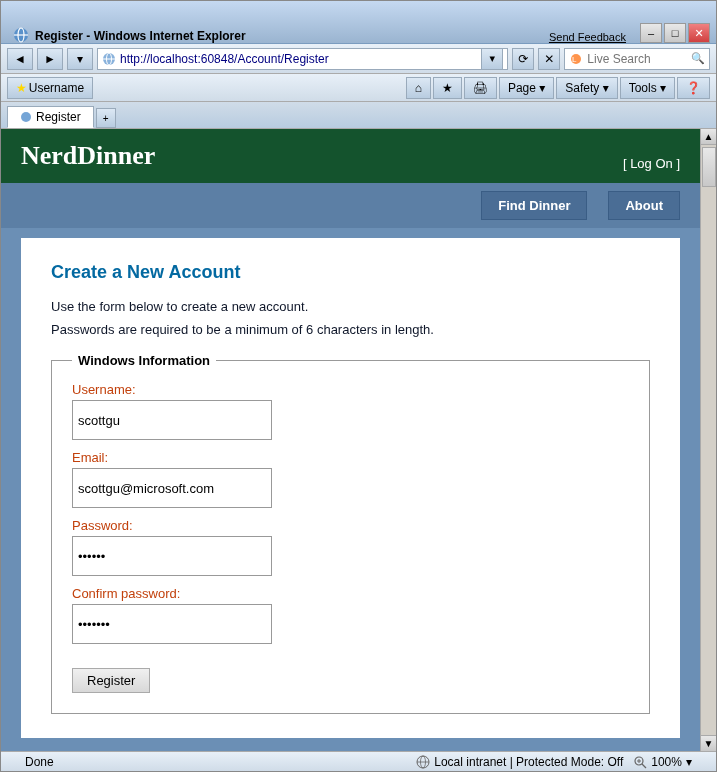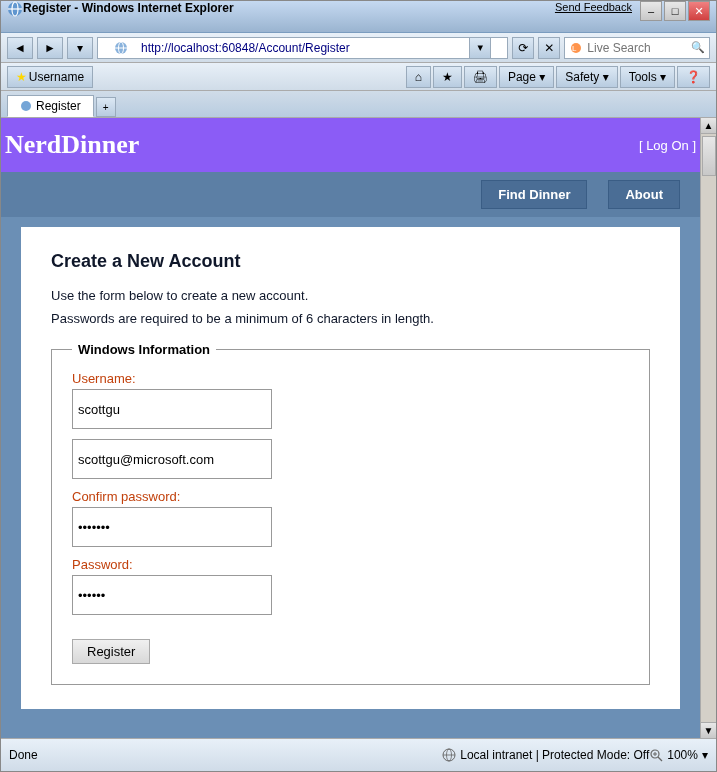--- a/index.html
+++ b/index.html
@@ -3,24 +3,25 @@
   <meta charset="utf-8">
   <style>
     * { margin: 0; padding: 0; box-sizing: border-box; }
     body { font-family: Arial, sans-serif; font-size: 13px; background: #c0c0c0; width: 717px; height: 772px; overflow: hidden; }
 
     
     .window { width: 717px; height: 772px; display: flex; flex-direction: column; border: 1px solid #888; }
 
     .title-bar {
       background: linear-gradient(to bottom, #c5d9f1, #9ab4d0);
-      height: 32px;
-      display: flex;
-      align-items: flex-start;
+      height: 43px;
+      display: flex;
+      align-items: flex-end;
       padding: 0 6px;
+      gap: 6px;
       border-bottom: 1px solid #7a9cbf;
     }
     .title-bar-text { flex: 1; font-size: 12px; color: #000; font-weight: bold; }
     .title-bar-controls { display: flex; gap: 2px; }
     .title-btn {
       width: 22px; height: 20px; background: linear-gradient(to bottom, #e8e8e8, #c8c8c8);
       border: 1px solid #999; font-size: 11px; cursor: pointer; display: flex; align-items: center; justify-content: center;
     }
     .title-btn.close { background: linear-gradient(to bottom, #f08080, #d04040); color: white; }
     .send-feedback { font-size: 11px; color: #000; text-decoration: underline; cursor: pointer; margin-right: 8px; }
@@ -34,22 +35,22 @@
       padding: 0 6px;
       gap: 4px;
       border-bottom: 1px solid #aaa;
     }
     .nav-btn {
       width: 26px; height: 22px; background: linear-gradient(to bottom, #dce8f4, #b8cce0);
       border: 1px solid #9ab; font-size: 12px; cursor: pointer; display: flex; align-items: center; justify-content: center;
     }
     .address-field {
       flex: 1; height: 22px; display: flex; align-items: center;
-      background: white; border: 1px solid #9ab; padding: 0 16px;
-      font-size: 12px; gap: 13px;
+      background: white; border: 1px solid #9ab; padding: 0 4px;
+      font-size: 12px; gap: 4px;
     }
     .address-field input {
       border: none; outline: none; flex: 1; font-size: 12px; color: #000080;
     }
     .go-btn { width: 22px; height: 22px; background: linear-gradient(to bottom, #dce8f4, #b8cce0); border: 1px solid #9ab; cursor: pointer; font-size: 11px; }
     .refresh-btn { width: 22px; height: 22px; background: linear-gradient(to bottom, #dce8f4, #b8cce0); border: 1px solid #9ab; cursor: pointer; }
     .stop-btn { width: 22px; height: 22px; background: linear-gradient(to bottom, #dce8f4, #b8cce0); border: 1px solid #9ab; cursor: pointer; }
     .live-search-area {
       display: flex; align-items: center; gap: 4px;
       background: white; border: 1px solid #9ab; height: 22px; padding: 0 4px;
@@ -89,24 +90,24 @@
     }
     .scroll-track-right { width: 16px; background: #d4d0c8; border-left: 1px solid #aaa; display: flex; flex-direction: column; }
     .scroll-up { height: 16px; background: linear-gradient(to bottom, #e8e8e8, #c8c8c8); border-bottom: 1px solid #aaa; display: flex; align-items: center; justify-content: center; font-size: 10px; cursor: pointer; }
     .scroll-down { height: 16px; background: linear-gradient(to bottom, #e8e8e8, #c8c8c8); border-top: 1px solid #aaa; display: flex; align-items: center; justify-content: center; font-size: 10px; cursor: pointer; margin-top: auto; cursor: pointer; }
     .scroll-thumb { width: 14px; height: 40px; background: linear-gradient(to bottom, #e8e8e8, #c8c8c8); border: 1px solid #aaa; margin: 2px auto; }
 
     .page-content { flex: 1; overflow: hidden; }
 
     
     .app-header {
-      background: #8b5cf6;
-      padding: 12px 4px;
-      display: flex;
-      align-items: center;
+      background: #14532d;
+      padding: 12px 20px;
+      display: flex;
+      align-items: flex-end;
       justify-content: space-between;
     }
     .app-title { color: white; font-size: 26px; font-weight: bold; font-family: Georgia, serif; }
     .log-on-link { color: white; font-size: 13px; cursor: pointer; }
 
     .nav-bar {
       background: #5c7fa5;
       padding: 8px 20px;
       display: flex;
       justify-content: flex-end;
@@ -122,21 +123,21 @@
       font-weight: bold;
     }
 
     .main-content {
       background: white;
       margin: 10px 20px;
       padding: 24px 30px;
       min-height: 460px;
     }
 
-    .page-heading { font-size: 18px; font-weight: bold; color: #0f172a; margin-bottom: 16px; }
+    .page-heading { font-size: 18px; font-weight: bold; color: #0369a1; margin-bottom: 16px; }
     .page-desc { font-size: 13px; color: #0f172a; margin-bottom: 8px; }
 
     .account-fieldset {
       border: 1px solid #999;
       padding: 14px 20px 20px;
       margin-top: 16px;
     }
     .account-fieldset legend {
       font-size: 13px; font-weight: bold; padding: 0 6px;
     }
@@ -151,27 +152,28 @@
       margin-top: 14px;
       padding: 4px 14px;
       background: linear-gradient(to bottom, #f0f0f0, #d8d8d8);
       border: 1px solid #aaa;
       font-size: 13px;
       cursor: pointer;
     }
 
     
     .status-bar {
-      height: 33px;
+      height: 20px;
       background: linear-gradient(to bottom, #e8f0f8, #d0dce8);
       border-top: 1px solid #aaa;
       display: flex;
       align-items: center;
-      padding: 0 8px;
+      padding: 0 24px;
       font-size: 12px;
+      gap: 10px;
     }
     .status-text { flex: 1; }
     .status-zone { display: flex; align-items: center; gap: 4px; }
     .status-zoom { display: flex; align-items: center; gap: 4px; }
     .ie-small { color: #3a7fc5; font-size: 11px; font-style: italic; }
   </style>
 </head>
 <body>
 
 <div class="window">
@@ -262,31 +264,32 @@
 
         <fieldset class="account-fieldset">
           <legend>Windows Information</legend>
 
           <div class="form-group">
             <label class="form-label">Username:</label>
             <input class="form-input" type="text" value="scottgu" style="">
           </div>
 
           <div class="form-group">
+            <label class="form-label">Email:</label>
             <input class="form-input" type="text" value="scottgu@microsoft.com" style="">
+          </div>
+
+          <div class="form-group">
+            <label class="form-label">Password:</label>
+            <input class="form-input" type="password" value="123456" style="">
           </div>
 
           <div class="form-group">
             <label class="form-label">Confirm password:</label>
             <input class="form-input" type="password" value="1234567" style="">
-          </div>
-
-          <div class="form-group">
-            <label class="form-label">Password:</label>
-            <input class="form-input" type="password" value="123456" style="">
           </div>
 
           <button class="register-btn">Register</button>
         </fieldset>
       </div>
 
     </div>
 
     <div class="scroll-track-right">
       <div class="scroll-up">▲</div>

